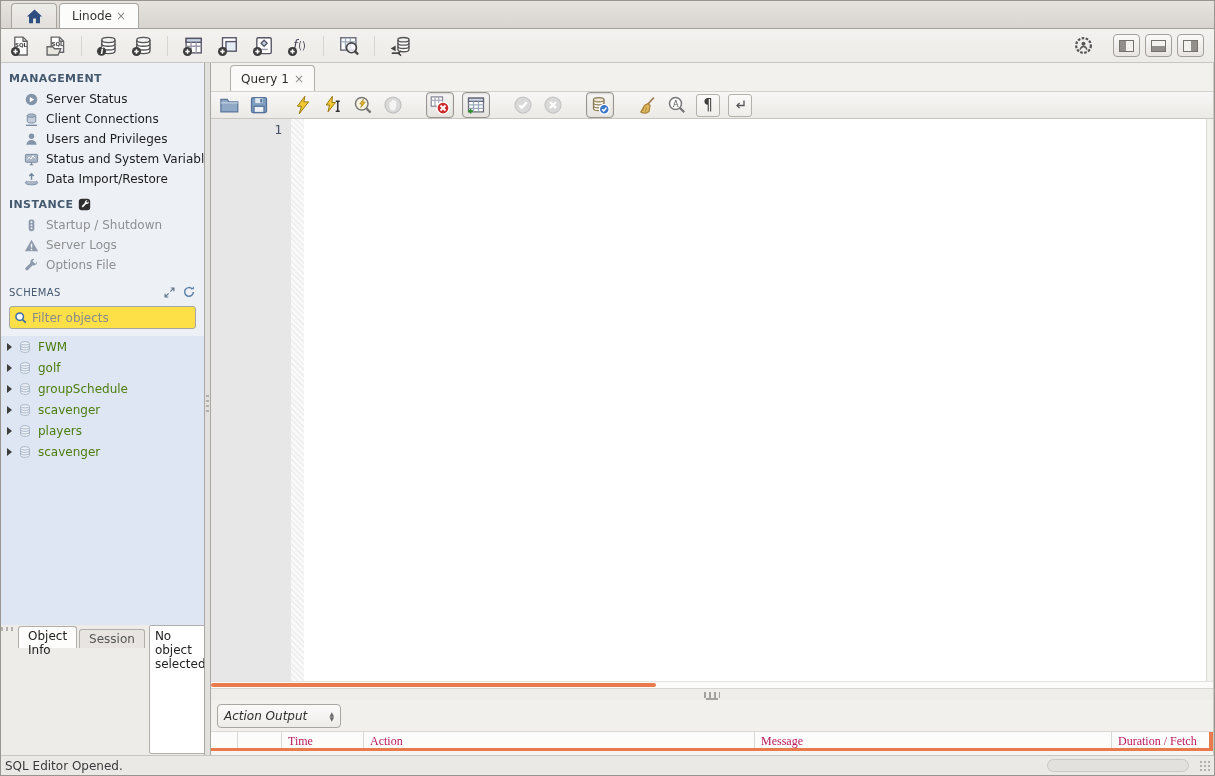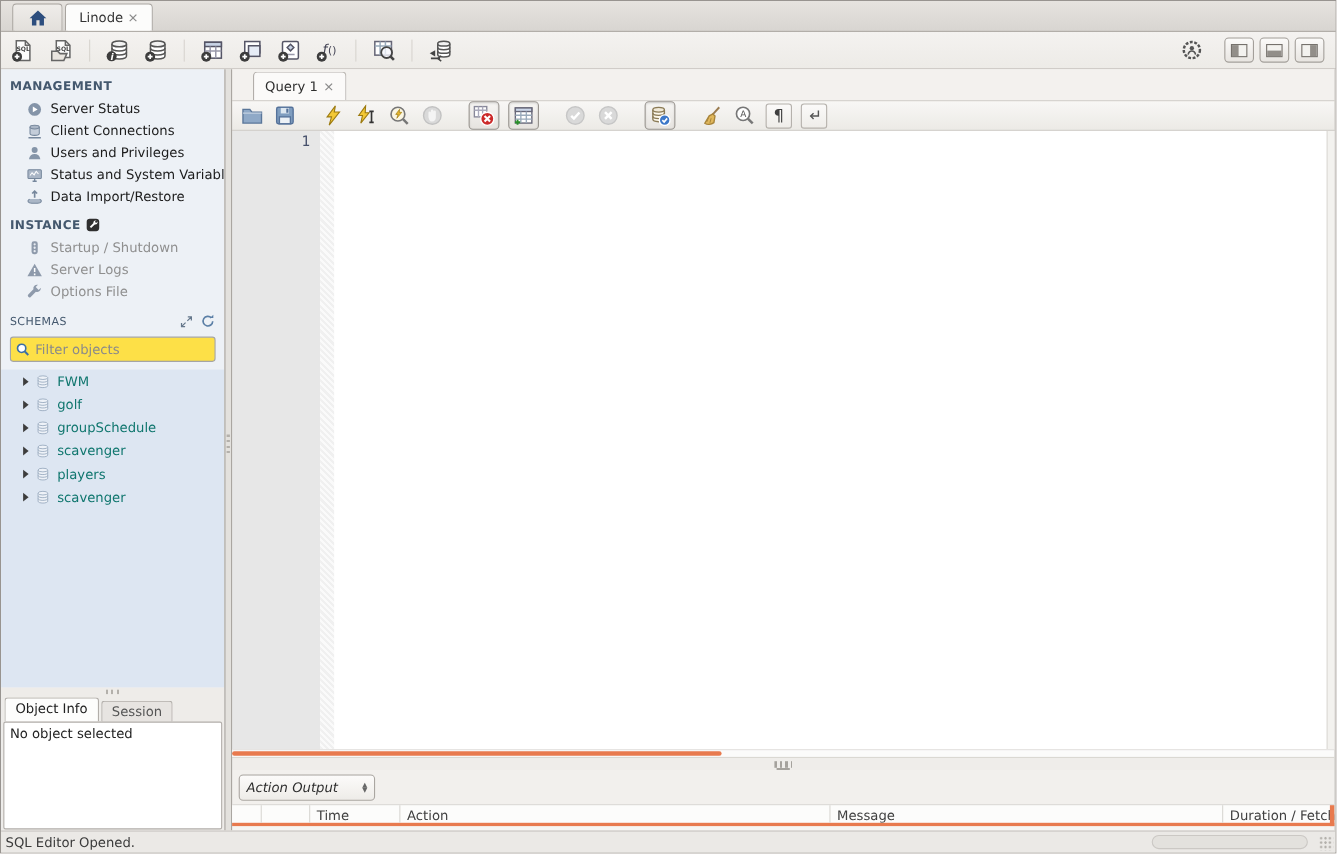--- a/index.html
+++ b/index.html
@@ -41,23 +41,23 @@
   .side-item { height:20px; display:flex; align-items:center; gap:7px; padding-left:23px; white-space:nowrap; overflow:hidden; color:#1c1c1c; cursor:default; }
   .side-item.disabled { color:#8f8f8f; }
   .side-item svg { flex:none; }
   .schemas-header { display:flex; align-items:center; padding:10px 8px 4px 8px; }
   .schemas-header .t { font-size:10px; font-weight:normal; color:#44586e; letter-spacing:.4px; flex:1; }
   .schemas-header .hicon { margin-left:6px; }
   .filter-wrap { margin:3px 8px 7px 8px; height:23px; background:#fde047; border:1px solid #a5a5a5; border-radius:3px; display:flex; align-items:center; padding:0 4px; gap:4px; }
   .filter-wrap input { border:none; outline:none; flex:1; font:12px "DejaVu Sans",sans-serif; color:#333; background:transparent; }
   .filter-wrap input::placeholder { color:#8a8a8a; }
   .schema-tree { flex:1; background:#dde6f2; overflow:hidden; min-height:0; }
-  .schema-row { height:21px; display:flex; align-items:center; padding-left:20px; gap:6px; color:#0f766e; cursor:default; }
+  .schema-row { height:21px; display:flex; align-items:center; padding-left:6px; gap:6px; color:#4d7c0f; cursor:default; }
   .tri { width:0; height:0; border-left:5px solid #3d3d3d; border-top:4px solid transparent; border-bottom:4px solid transparent; flex:none; }
-  .side-bottom { background:#eeece9; flex:none; display:flex; flex-direction:column; height:130px; }
+  .side-bottom { background:#eeece9; flex:none; display:flex; height:130px; }
   .hgrip { height:8px; display:flex; align-items:center; justify-content:center; }
   .hgrip i { width:14px; height:4px; background:repeating-linear-gradient(90deg,#b3b0ab 0 2px, transparent 2px 5px); }
   .info-tabs { display:flex; align-items:flex-end; padding-left:3px; height:23px; }
   .info-tab { border:1px solid #b2aeaa; border-bottom:none; border-radius:3px 3px 0 0; padding:2px 9px; margin-right:2px; background:#e7e4e1; color:#555; font-size:12px; }
   .info-tab.active { background:#fdfdfc; height:22px; color:#222; }
   .info-box { flex:1; margin:0 2px 1px 2px; background:#fff; border:1px solid #b2aeaa; border-radius:2px; padding:3px 5px; color:#222; }
 
   
   .qtabbar { height:28px; background:#f3f1ee; display:flex; align-items:flex-end; padding-left:16px; flex:none; }
   .qtab { height:26px; background:#fbfaf9; border:1px solid #b2aeaa; border-bottom:none; border-radius:4px 4px 0 0; display:flex; align-items:center; gap:5px; padding:0 10px; margin-left:3px; color:#2e2e2e; }
@@ -78,21 +78,21 @@
   .hscroll .thumb { position:absolute; left:0; top:1px; height:4px; width:445px; background:#e87a4e; border-radius:2px; }
   .hsplit { height:12px; background:#efedea; border-top:1px solid #d8d5d0; display:flex; align-items:center; justify-content:center; flex:none; }
   .hsplit i { width:16px; height:6px; background:repeating-linear-gradient(90deg,#a5a29d 0 2px, transparent 2px 5px); box-shadow:0 4px 0 -2px #a5a29d; }
 
   
   .outbar { height:31px; display:flex; align-items:center; padding-left:6px; background:#f2f0ed; flex:none; }
   .dropdown { width:124px; height:24px; border:1px solid #aaa6a1; border-radius:4px; background:linear-gradient(#fcfbfa,#eeece8); display:flex; align-items:center; padding:0 6px; gap:4px;font-style:italic; }
   .dropdown .lbl { flex:1; color:#2e2e2e; }
   .spin { display:flex; flex-direction:column; line-height:5px; font-size:6px; color:#666; }
   .outheader { height:20px; display:flex; background:#fcfcfb; border-top:1px solid #dbd9d5; border-bottom:3px solid #e87a4e; position:relative; flex:none; }
-  .ocell { border-right:1px solid #d9d7d3; padding:2px 6px 0 6px; color:#404040; white-space:nowrap; overflow:hidden; }
+  .ocell { border-right:1px solid #d9d7d3; padding:2px 6px 0 6px; color:#be185d; white-space:nowrap; overflow:hidden;font-family:Liberation Serif, serif; }
   .out-vscroll { position:absolute; right:0; top:0; bottom:-3px; width:4px; background:#e87a4e; }
   .outgap { height:4px; background:#f6f5f2; flex:none; }
 
   
   .statusbar { height:20px; background:#ebe9e6; border-top:1px solid #c9c6c2; position:relative; display:flex; align-items:center; padding-left:4px; color:#3a3a3a; flex:none; }
   .status-pill { position:absolute; right:25px; top:3px; width:142px; height:13px; border-radius:7px; background:#e3e1dd; border:1px solid #cbc8c4; }
   .resize-grip { position:absolute; right:2px; bottom:2px; width:13px; height:13px; background-image:radial-gradient(#b3b0ab 1px, transparent 1.2px); background-size:4px 4px; }
 </style>
 </head>
 <body>

